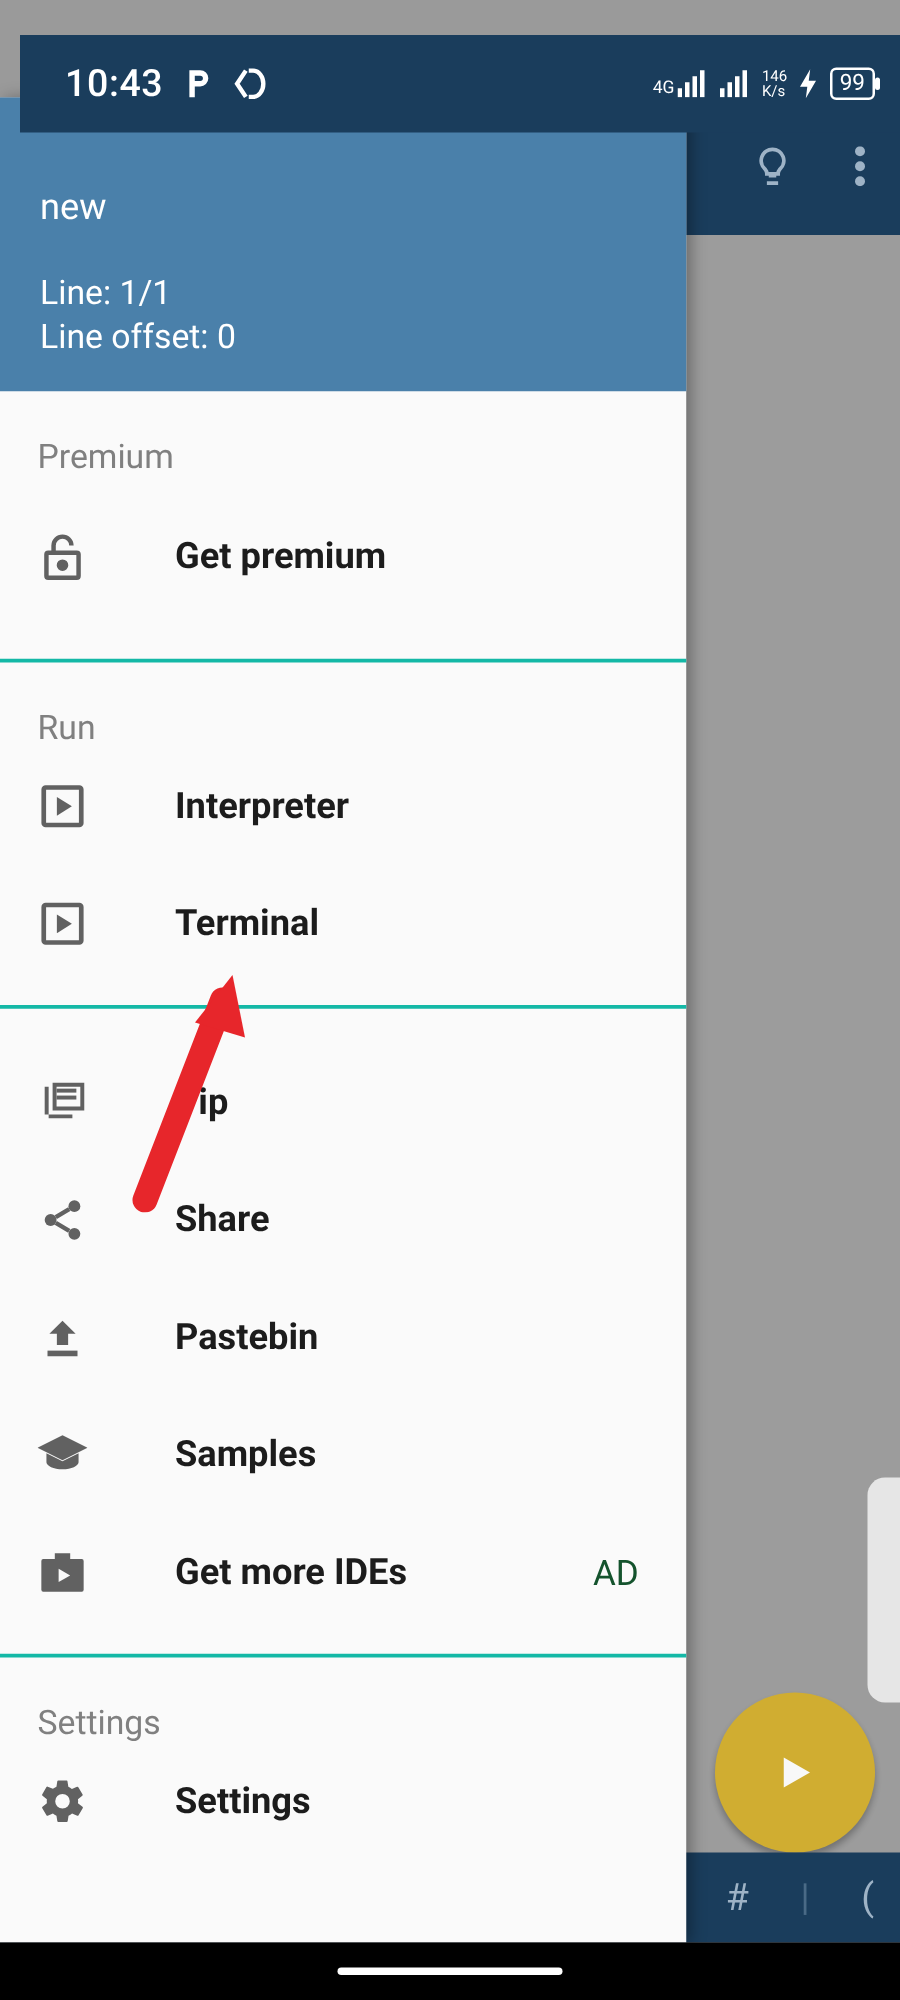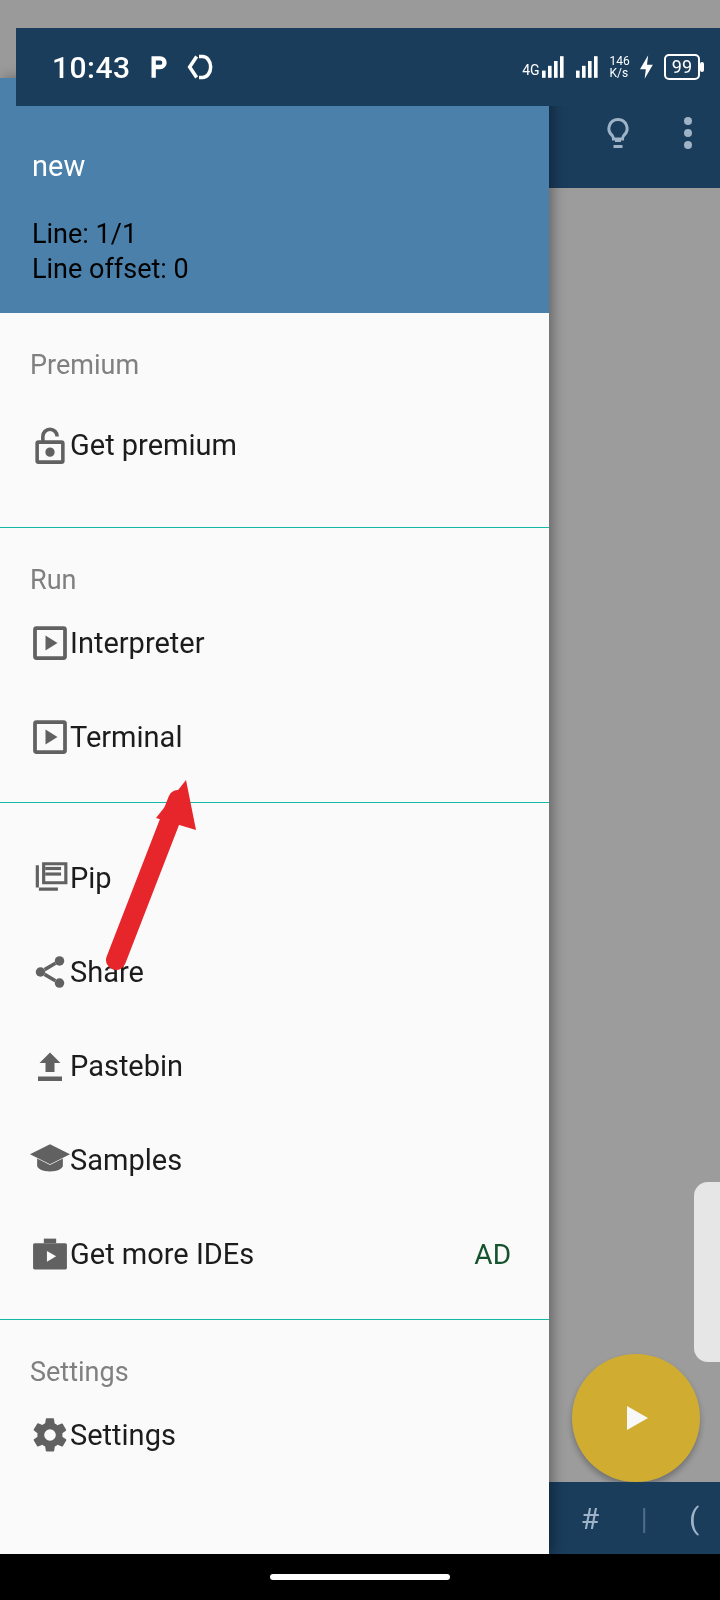--- a/index.html
+++ b/index.html
@@ -32,28 +32,28 @@
     .sym-bar { position: absolute; left: 0; bottom: 46px; width: 720px; height: 72px; background: #1a3d5c; display: flex; align-items: center; justify-content: space-around; color: #9eb3c6; font-size: 30px; z-index: 1; padding-left: 560px; }
 
     
     .nav-bar { position: absolute; left: 0; bottom: 0; width: 720px; height: 46px; background: #000; display: flex; align-items: center; justify-content: center; z-index: 10; }
     .nav-pill { width: 180px; height: 6px; background: #fff; border-radius: 3px; }
 
     
     .drawer { position: absolute; top: 78px; left: 0; width: 549px; height: 1476px; background: #fafafa; z-index: 5; box-shadow: 4px 0 12px rgba(0,0,0,.35); display: flex; flex-direction: column; }
     .drawer-header { background: #4a80aa; height: 235px; padding: 44px 32px 26px 32px; color: #fff; display: flex; flex-direction: column; justify-content: flex-end; }
     .drawer-title { font-size: 29px; font-weight: 400; margin-bottom: 34px; }
-    .drawer-sub { font-size: 27px; font-weight: 400; color: #000000; line-height: 1.3; }
-
-    .section { border-bottom: 1px solid #14b8a6; }
+    .drawer-sub { font-size: 27px; font-weight: 400; color: #ffffff; line-height: 1.3; }
+
+    .section { border-bottom: 3px solid #14b8a6; }
     .section-label { color: #808080; font-size: 27px; font-weight: 400; padding: 36px 30px 0 30px; }
     .row { display: flex; align-items: center; height: 94px; padding: 0 30px; }
     .row.tall { height: 128px; }
     .row-icon { width: 40px; display: flex; justify-content: center; color: #616161; }
-    .row-label { color: #1c1c1c; font-size: 29px; font-weight: 400; }
+    .row-label { color: #1c1c1c; font-size: 29px; font-weight: 700; margin-left: 70px; }
     .row-trail { margin-left: auto; color: #14532d; font-size: 28px; font-weight: 400; padding-right: 8px; }
     .section .row:first-of-type { margin-top: 22px; }
     .section .row:last-of-type { margin-bottom: 18px; }
 
     
     .arrow-wrap { position: absolute; left: 96px; top: 770px; z-index: 20; pointer-events: none; }
 
     svg { display: block; }
   </style>
 </head>

